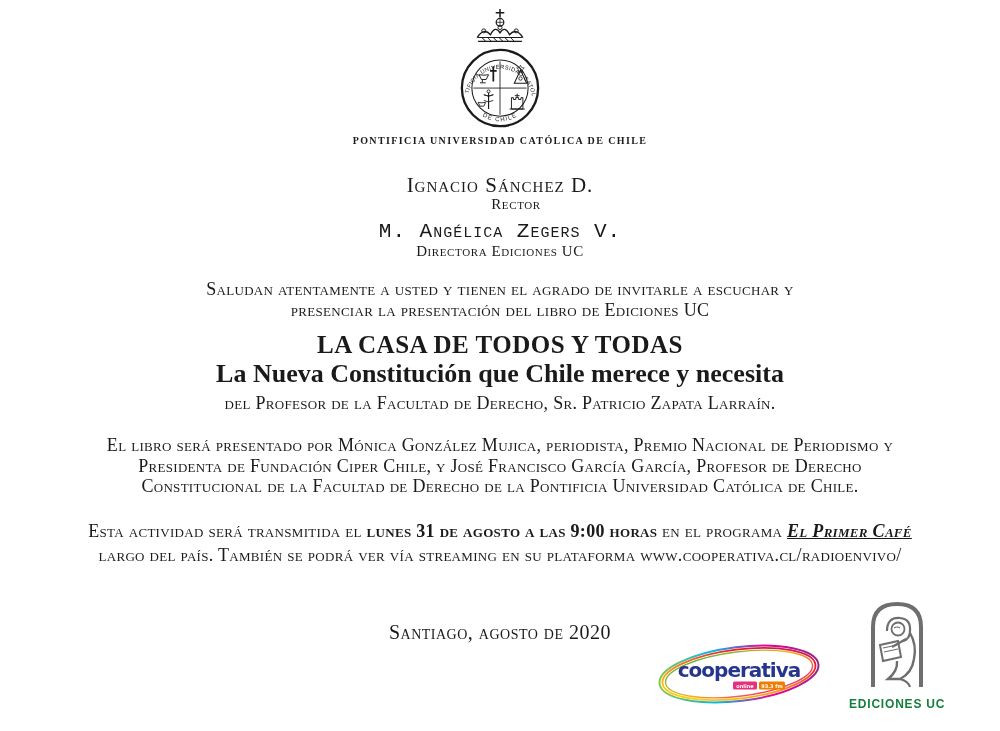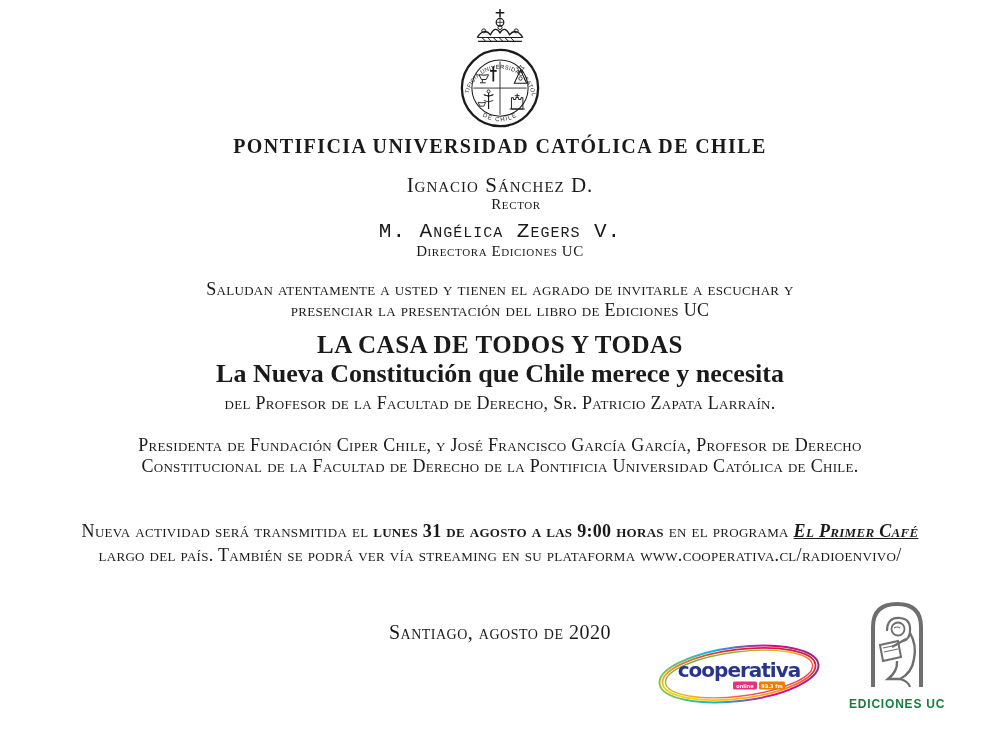--- a/index.html
+++ b/index.html
@@ -9,21 +9,21 @@
     background:#ffffff;
     overflow:hidden;
     font-family:"Liberation Serif", serif;
     color:#1a1a1a;
   }
   .abs{position:absolute;left:0;right:0;text-align:center;}
   .sc{font-variant:small-caps;}
   .nowrap{white-space:nowrap;}
 
   .crest-wrap{position:absolute;left:0;right:0;top:8px;text-align:center;}
-  .univ-name{top:135px;font-size:20px;letter-spacing:1.4px;font-weight:600;}
+  .univ-name{top:135px;font-size:10px;letter-spacing:1.4px;font-weight:600;}
 
   .sig-name{font-size:21px;letter-spacing:1px;}
   .sig-role{font-size:15px;letter-spacing:0.6px;}
   .sig1-name{top:173px;}
   .sig1-role{top:196px;padding-left:32px;}
   .sig2-name{top:220px;font-family:Liberation Mono, monospace;}
   .sig2-role{top:243px;}
 
   .body-line{font-size:18px;letter-spacing:0.3px;}
   .invite{top:279px;line-height:21px;}
@@ -117,26 +117,27 @@
   <div class="abs invite">
     <div class="sc body-line nowrap">Saludan atentamente a usted y tienen el agrado de invitarle a escuchar y</div>
     <div class="sc body-line nowrap">presenciar la presentación del libro de Ediciones UC</div>
   </div>
 
   <div class="abs book-title nowrap">LA CASA DE TODOS Y TODAS</div>
   <div class="abs book-subtitle nowrap">La Nueva Constitución que Chile merece y necesita</div>
   <div class="abs sc body-line author-line nowrap">del Profesor de la Facultad de Derecho, Sr. Patricio Zapata Larraín.</div>
 
   <div class="abs presenters">
+    <div class="sc body-line nowrap">El libro será presentado por Mónica González Mujica, periodista, Premio Nacional de Periodismo y</div>
     <div class="sc body-line nowrap">Presidenta de Fundación Ciper Chile, y José Francisco García García, Profesor de Derecho</div>
     <div class="sc body-line nowrap">Constitucional de la Facultad de Derecho de la Pontificia Universidad Católica de Chile.</div>
   </div>
 
   <div class="abs broadcast">
-    <div class="sc body-line nowrap"><span>Nueva actividad será transmitida el </span><span class="run-b">lunes 31 de agosto a las 9:00 horas</span><span> en el programa </span><span class="run-bi">El Primer Café</span></div>
+    <div class="sc body-line nowrap"><span>Esta actividad será transmitida el </span><span class="run-b">lunes 31 de agosto a las 9:00 horas</span><span> en el programa </span><span class="run-bi">El Primer Café</span></div>
     <div class="sc body-line nowrap"><span>largo del país. También se podrá ver vía streaming en su plataforma www.cooperativa.cl/radioenvivo/</span></div>
   </div>
 
   <div class="abs sc closing nowrap">Santiago, agosto de 2020</div>
 
   <div class="coop">
     <svg width="168" height="62" viewBox="0 0 168 62">
       <defs>
         <linearGradient id="gA" x1="0" y1="0" x2="1" y2="0">
           <stop offset="0" stop-color="#8cc63e"></stop>

